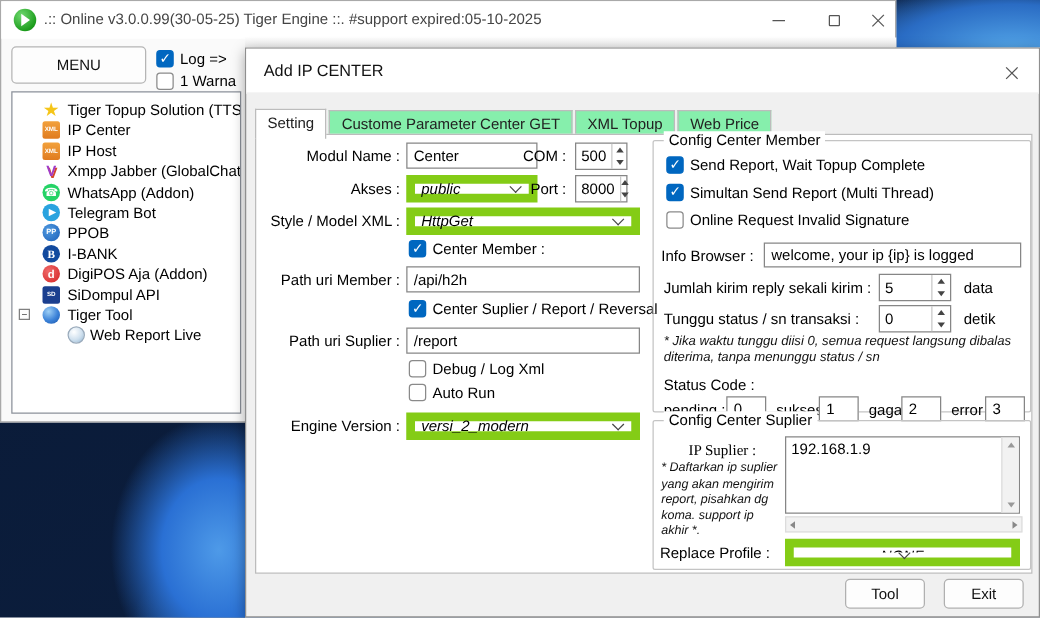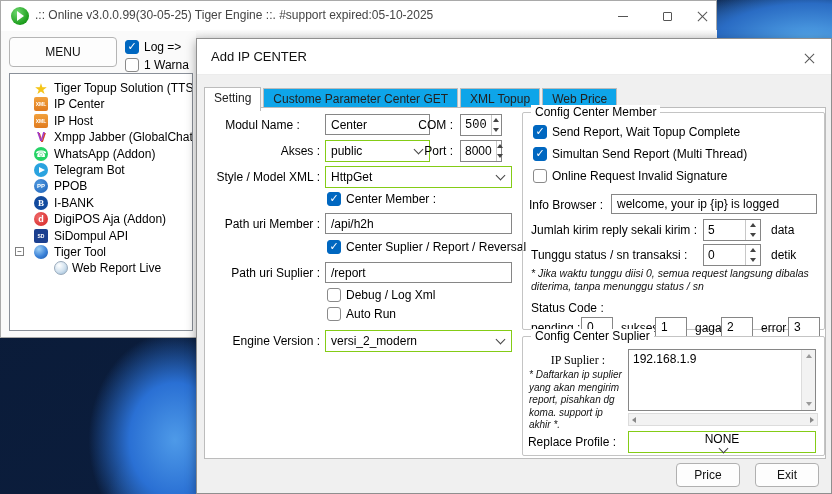--- a/index.html
+++ b/index.html
@@ -80,33 +80,33 @@
   
   .dialog { position:absolute; left:196px; top:38px; width:636px; height:456px; background:#f0f0f0;
     border:1px solid #8f8f8f; box-shadow:0 3px 10px rgba(0,0,0,.35); }
   .dlg-titlebar { position:absolute; left:0; top:0; right:0; height:36px; background:#fff;
     border-bottom:1px solid #ececec; }
   .dlg-title { position:absolute; left:14px; top:10px; font-size:13px; color:#111; }
   .dlg-close { position:absolute; right:8px; top:7px; width:28px; height:24px; display:flex;
     align-items:center; justify-content:center; }
 
   .tabs { position:absolute; left:7px; top:47px; display:flex; align-items:flex-end; }
-  .tab { border:1px solid #bcbcbc; border-bottom:none; background:#0ea5e9; padding:3px 9px 4px;
+  .tab { border:1px solid #bcbcbc; border-bottom:none; background:#86efac; padding:3px 9px 4px;
     font-size:12px; color:#222; margin-right:2px; white-space:nowrap; }
   .tab.active { background:#fff; position:relative; top:1px; padding-bottom:6px; z-index:2; }
 
   .page { position:absolute; left:7px; top:68px; width:622px; height:352px; background:#fff;
     border:1px solid #bcbcbc; }
 
   .lbl { position:absolute; font-size:12px; color:#000; white-space:nowrap; }
   .rt { text-align:right; }
   .tbox { position:absolute; background:#fff; border:1px solid #868686; font-size:12px;
     color:#000; padding:2px 5px; height:21px; font-family:"Liberation Sans", sans-serif; }
-  .selbox { position:absolute; background:#fff; border:1px solid #84cc16; height:22px;
-    font-size:12px; color:#000; display:flex; align-items:center; padding:0 5px; }
+  .selbox { position:absolute; background:#fff; border:7px solid #84cc16; height:22px;
+    font-size:12px; color:#000; display:flex; align-items:center; padding:0 5px;font-style:italic; }
   .selbox .val { flex:1; white-space:nowrap; overflow:hidden; }
   .chev { width:7px; height:7px; border-right:1.4px solid #444; border-bottom:1.4px solid #444;
     transform:rotate(45deg); margin:-3px 2px 0 4px; flex:0 0 7px; }
   .spinbox { position:absolute; background:#fff; border:1px solid #868686; height:22px;
     display:flex; font-size:12px; }
   .spinbox .val { flex:1; padding:3px 4px; }
   .spincol { width:15px; border-left:1px solid #c8c8c8; display:flex; flex-direction:column; }
   .spincol div { flex:1; display:flex; align-items:center; justify-content:center; }
   .tri-up { width:0; height:0; border-left:3.5px solid transparent; border-right:3.5px solid transparent;
     border-bottom:4.5px solid #444; }
@@ -198,24 +198,24 @@
 
   <div class="tabs">
     <div class="tab active"><span>Setting</span></div>
     <div class="tab"><span>Custome Parameter Center GET</span></div>
     <div class="tab"><span>XML Topup</span></div>
     <div class="tab"><span>Web Price</span></div>
   </div>
 
   <div class="page">
 
-    <div class="lbl rt" style="left:0; top:10px; width:115px;text-align:center;">Modul Name :</div>
+    <div class="lbl rt" style="left:0; top:10px; width:115px;">Modul Name :</div>
     <input class="tbox field" style="left: 120px; top: 6px; width: 105px;" value="Center">
     <div class="lbl rt" style="left:200px; top:10px; width:48px;">COM :</div>
-    <div class="spinbox" style="left:255px; top:6px; width:42px;font-family:Liberation Mono, monospace;">
+    <div class="spinbox" style="left:255px; top:6px; width:42px;">
       <span class="val">500</span>
       <span class="spincol">
           <div>
             <span class="tri-up"></span>
           </div>
           <div>
             <span class="tri-dn"></span>
           </div>
         </span>
     </div>
@@ -360,18 +360,18 @@
 
       <div class="lbl rt" style="left:0; top:98px; width:93px;">Replace Profile :</div>
       <div class="selbox" style="left:105px; top:94px; width:188px;flex-direction:column;">
         <span class="val">NONE</span>
         <span class="chev"></span>
       </div>
     </div>
   </div>
 
   <div class="btn" style="left:479px; top:424px;">
-      <span>Price</span>
+      <span>Tool</span>
     </div>
   <div class="btn" style="left:558px; top:424px;">
       <span>Exit</span>
     </div>
 </div>
 
 </body></html>

